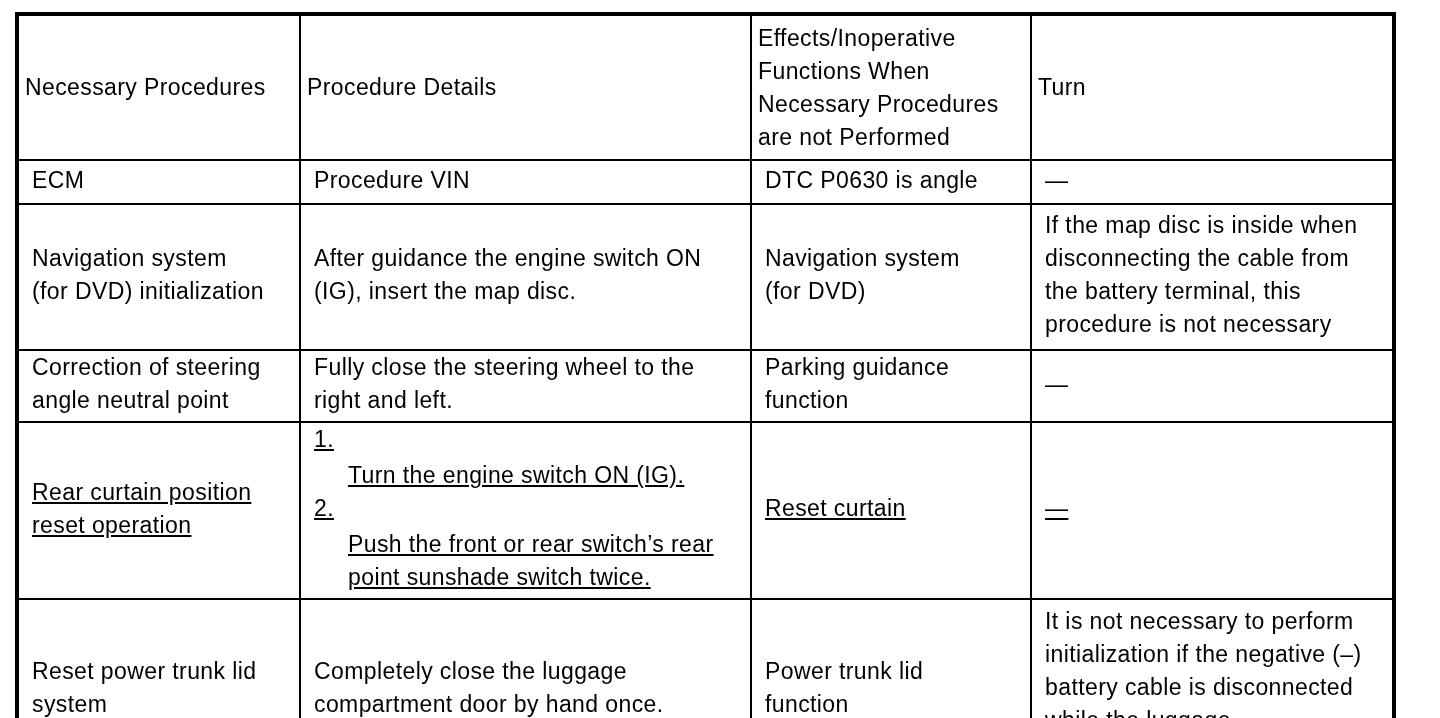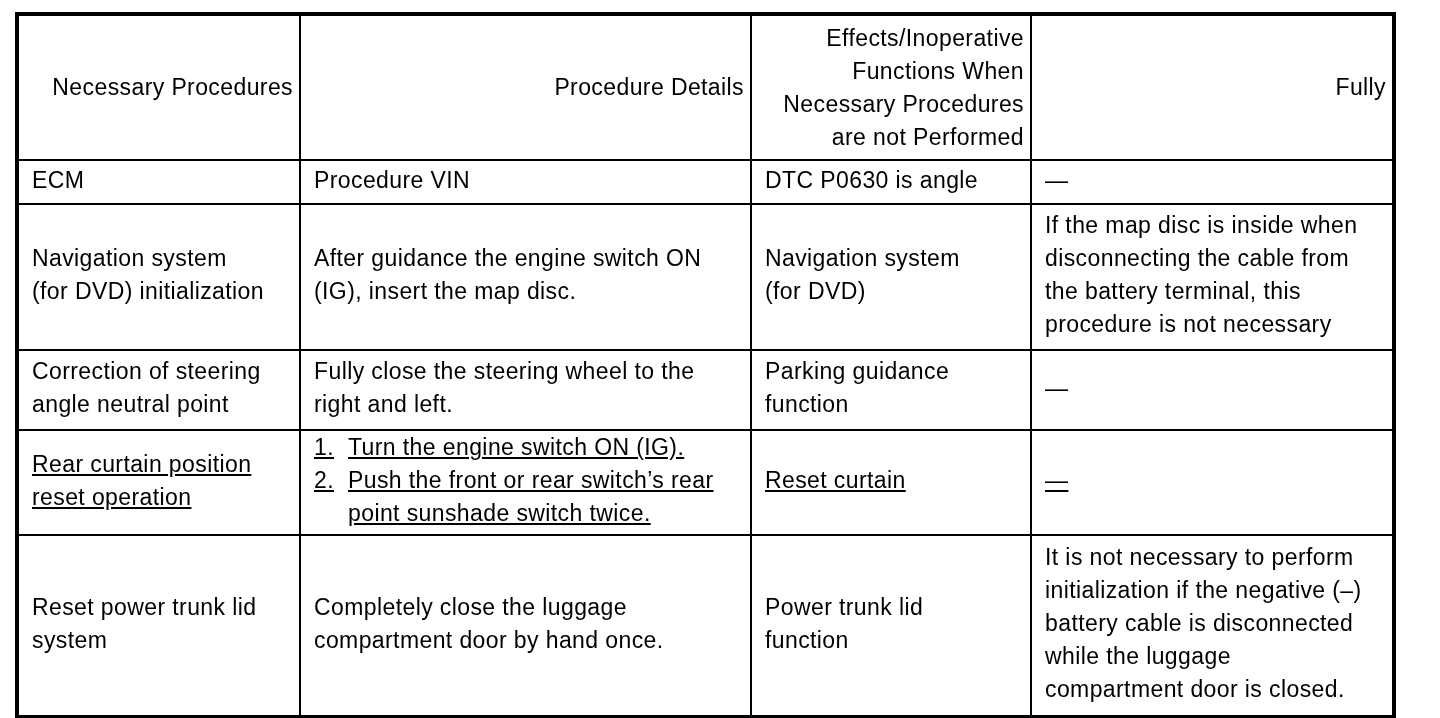--- a/index.html
+++ b/index.html
@@ -27,21 +27,21 @@
     line-height: 33px;
   }
   table.proc th,
   table.proc td {
     border: 2px solid #000000;
     vertical-align: middle;
     overflow: hidden;
   }
   table.proc th {
     font-weight: normal;
-    text-align: right;
+    text-align: left;
     padding: 2px 6px;
   }
   table.proc td {
     text-align: left;
     padding: 0 10px 4px 13px;
   }
   .pre { white-space: pre-line; }
   td.c {
     text-align: center;
     padding-left: 4px;
@@ -49,31 +49,31 @@
   }
   
   col.col-procedure { width: 283px; }
   col.col-details   { width: 451px; }
   col.col-effects   { width: 280px; }
   col.col-notes     { width: 363px; }
   
   tr.r-header { height: 146px; }
   tr.r-0 { height: 44px;  }
   tr.r-1 { height: 146px; }
-  tr.r-2 { height: 80px;  }
+  tr.r-2 { height: 72px;  }
   tr.r-3 { height: 92px; text-decoration: underline;  }
   tr.r-4 { height: 182px; }
   
   .steps { display: block; }
   .step { display: flex; align-items: flex-start; }
   .step-num {
     flex: 0 0 34px;
     width: 34px;
   }
-  .step-text { flex: 1 1 auto; }
+  .step-text { flex: 1 1 auto; margin-top: 36px; }
 </style>
 </head>
 <body>
 
 <div class="table-wrap">
   <table class="proc">
     <colgroup>
       <col class="col-procedure">
       <col class="col-details">
       <col class="col-effects">
@@ -81,21 +81,21 @@
     </colgroup>
 
     <tbody>
         <tr class="r-header">
       <th class="pre">Necessary Procedures</th>
       <th class="pre">Procedure Details</th>
       <th class="pre">Effects/Inoperative
 Functions When
 Necessary Procedures
 are not Performed</th>
-      <th class="pre">Fully</th>
+      <th class="pre">Turn</th>
     </tr>
 
     <tr class="r-0">
       <td class="pre">ECM</td>
       <td class="pre">Procedure VIN</td>
       <td class="pre">DTC P0630 is angle</td>
       <td class="c">—</td>
     </tr>
 
     <tr class="r-1">

